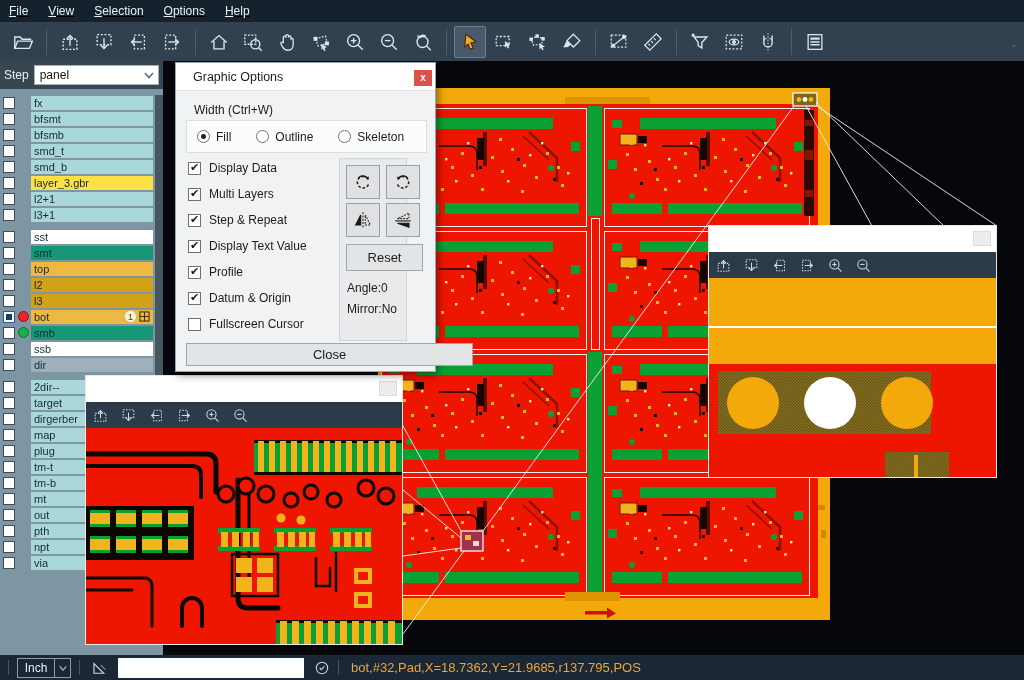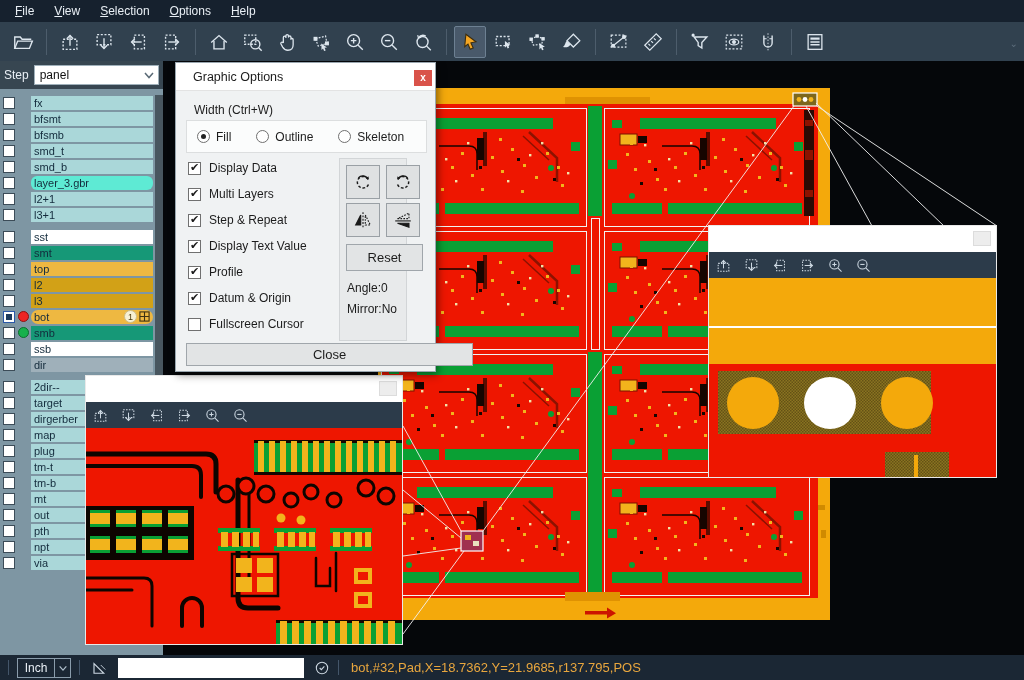--- a/index.html
+++ b/index.html
@@ -1,20 +1,20 @@
 <!DOCTYPE html>
 <html><head>
 <meta charset="utf-8">
 <style>
   html,body{margin:0;padding:0;background:#222;}
   *{box-sizing:border-box;font-family:"Liberation Sans",sans-serif;}
   #app{position:relative;width:1024px;height:680px;background:#05070a;overflow:hidden;}
 
   
-  .menubar{position:absolute;left:0;top:0;width:1024px;height:22px;background:#16212e;display:flex;align-items:center;padding-left:6px;gap:2px;z-index:30;}
+  .menubar{position:absolute;left:0;top:0;width:1024px;height:22px;background:#16212e;display:flex;align-items:center;gap:2px;z-index:30;text-decoration:underline;}
   .menu-item{color:#e9eff5;font-size:12px;padding:2px 9px;cursor:default;}
   .menu-item u{text-decoration:underline;}
 
   
   .toolbar{position:absolute;left:0;top:22px;width:1024px;height:39px;background:#31414f;display:flex;align-items:center;padding-left:6px;z-index:30;}
   .tbtn{width:32px;height:32px;display:flex;align-items:center;justify-content:center;border:1px solid transparent;border-radius:2px;margin:0 1px;}
   .tbtn svg{width:22px;height:22px;color:#dde6ee;}
   .tbtn.active{background:#49596a;border-color:#6d8092;}
   .tbtn.active svg{color:#f5a623;}
   .tsep{width:1px;height:26px;background:#4d5d6c;margin:0 6px;}
@@ -588,21 +588,21 @@
       <div class="lrow">
           <span class="cb"></span>
           <span class="dotcol"></span>
           <span class="lab" style="background: rgb(170, 215, 217);">
             <span class="ltext">smd_b</span>
           </span>
         </div>
       <div class="lrow">
           <span class="cb"></span>
           <span class="dotcol"></span>
-          <span class="lab" style="background: #5eead4; border-radius: 6px;">
+          <span class="lab" style="background: #fde047;">
             <span class="ltext">layer_3.gbr</span>
           </span>
         </div>
       <div class="lrow">
           <span class="cb"></span>
           <span class="dotcol"></span>
           <span class="lab" style="background: rgb(170, 215, 217);">
             <span class="ltext">l2+1</span>
           </span>
         </div>
@@ -647,21 +647,21 @@
           <span class="dotcol"></span>
           <span class="lab" style="background: rgb(210, 161, 23);">
             <span class="ltext">l3</span>
           </span>
         </div>
       <div class="lrow">
           <span class="cb on"></span>
           <span class="dotcol">
             <span class="dot red"></span>
           </span>
-          <span class="lab" style="background: rgb(238, 184, 65); border-radius: 7px;">
+          <span class="lab" style="background: rgb(238, 184, 65);">
             <span class="ltext">bot</span>
             <span class="badge">1</span>
             <svg class="gridico">
               <use href="#i-grid"></use>
             </svg>
           </span>
         </div>
       <div class="lrow">
           <span class="cb"></span>
           <span class="dotcol">

